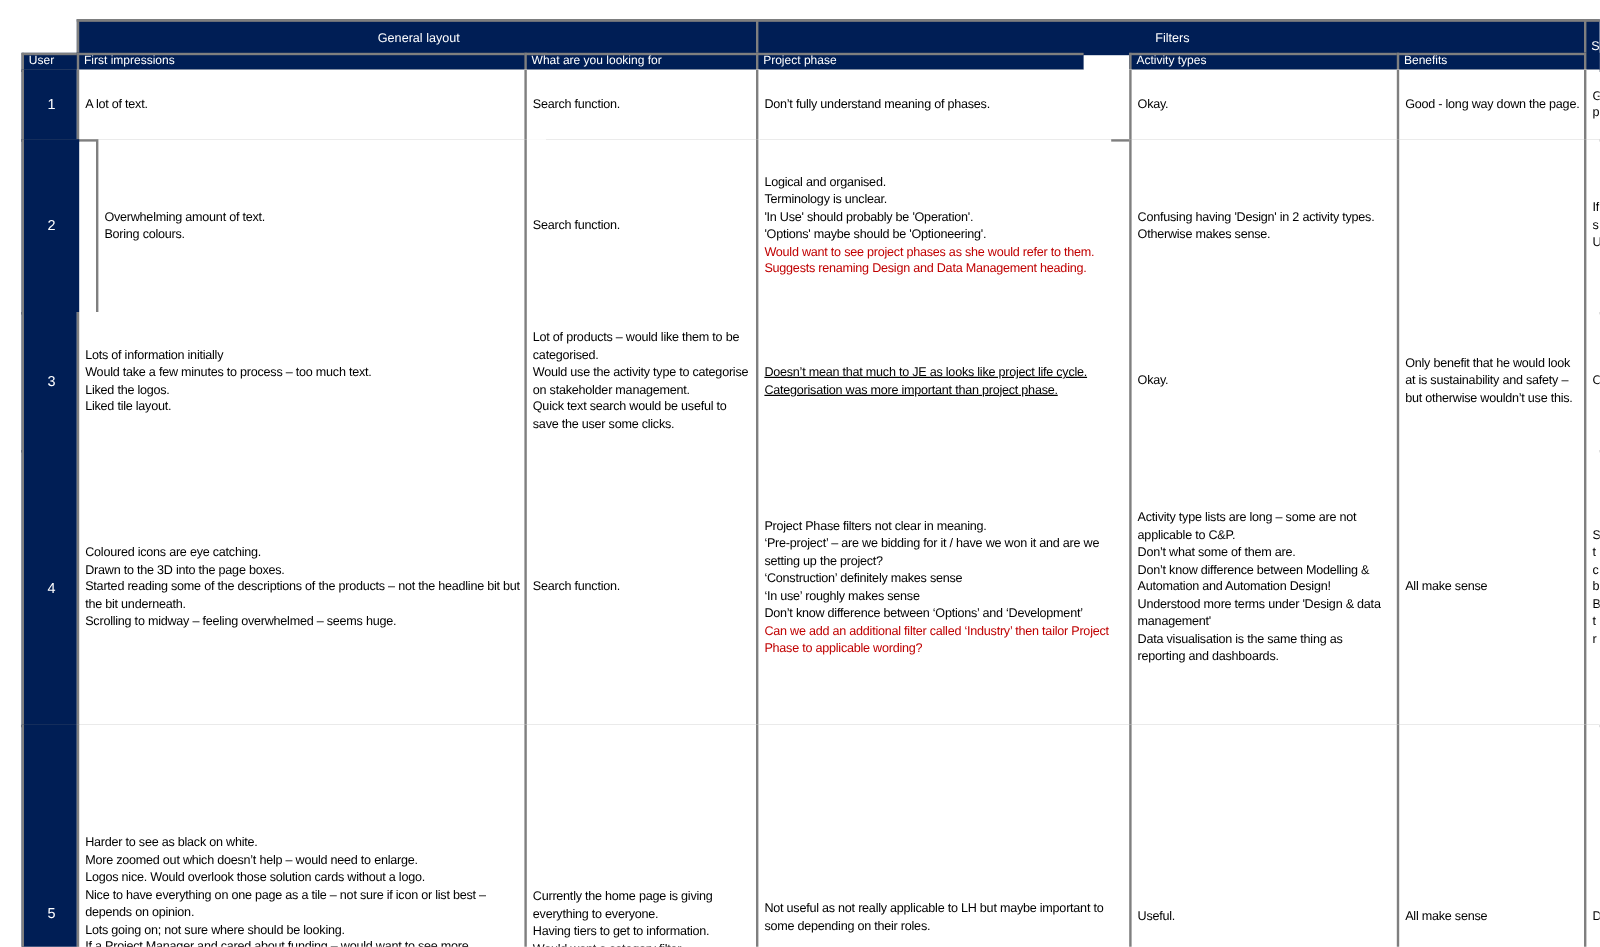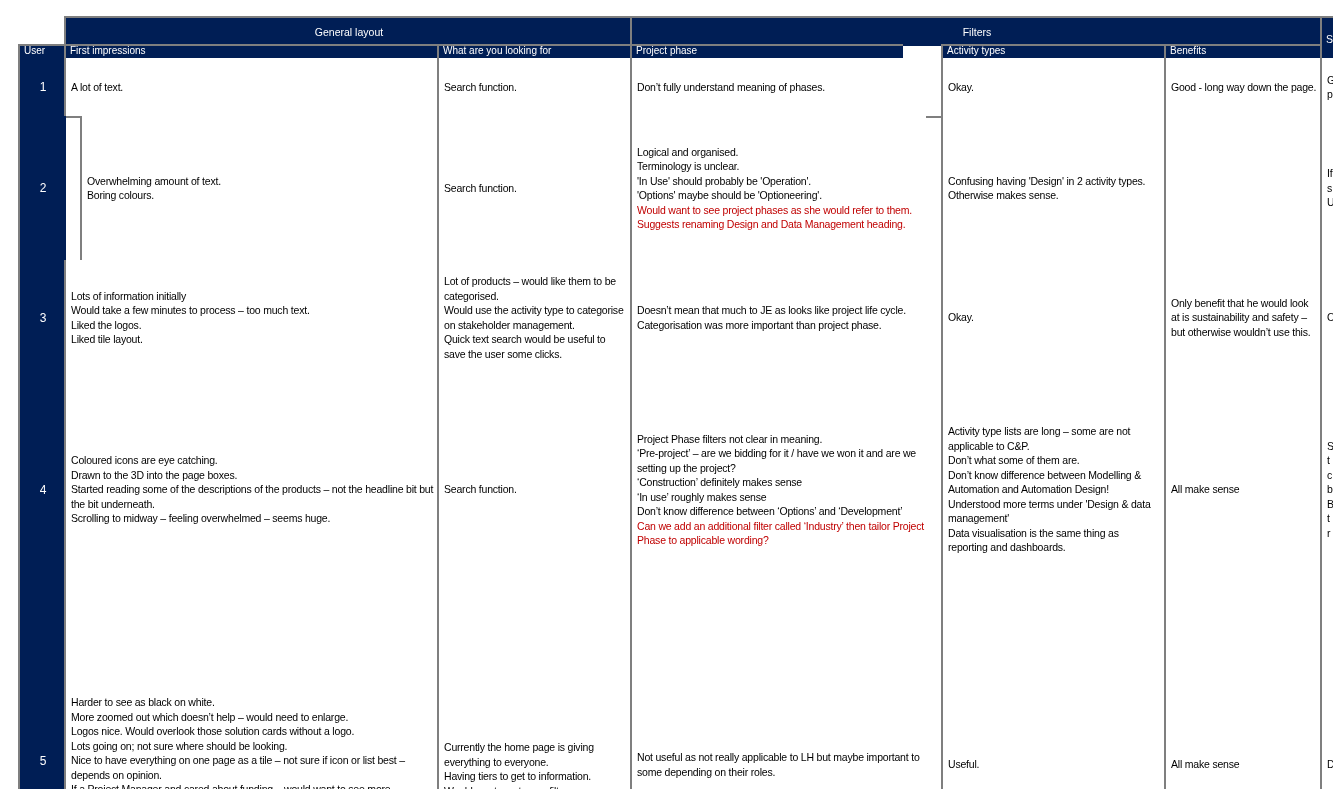--- a/index.html
+++ b/index.html
@@ -142,21 +142,21 @@
         <div>Liked tile layout.</div>
       </div>
     </div>
     <div class="abs cell" style="left: 437px; width: 196px; top: 260px; height: 117px;">
       <div class="lines">
         <div>Lot of products – would like them to be categorised.</div>
         <div>Would use the activity type to categorise on stakeholder management.</div>
         <div>Quick text search would be useful to save the user some clicks.</div>
       </div>
     </div>
-    <div class="abs cell" style="left: 630px; width: 313px; top: 260px; height: 117px;">
+    <div class="abs cell" style="left: 630px; width: 313px; top: 260px; height: 117px; text-decoration: underline;">
       <div class="lines">
         <div>Doesn’t mean that much to JE as looks like project life cycle.</div>
         <div>Categorisation was more important than project phase.</div>
       </div>
     </div>
     <div class="abs cell" style="left: 941px; width: 225px; top: 260px; height: 117px;">
       <div class="lines">
         <div>Okay.</div>
       </div>
     </div>
@@ -222,22 +222,22 @@
       </div>
     </div>
     <div class="abs navy user-cell" style="top: 604px; height: 320px; align-items: flex-start; padding-top: 150px;">
       <span>5</span>
     </div>
     <div class="abs cell" style="left: 64px; width: 375px; top: 604px; height: 260px; align-items: flex-start; padding-top: 91px;">
       <div class="lines">
         <div>Harder to see as black on white.</div>
         <div>More zoomed out which doesn’t help – would need to enlarge.</div>
         <div>Logos nice.  Would overlook those solution cards without a logo.</div>
+        <div>Nice to have everything on one page as a tile – not sure if icon or list best – depends on opinion.</div>
         <div>Lots going on; not sure where should be looking.</div>
-        <div>Nice to have everything on one page as a tile – not sure if icon or list best – depends on opinion.</div>
         <div>If a Project Manager and cared about funding – would want to see more</div>
       </div>
     </div>
     <div class="abs cell" style="left: 437px; width: 196px; top: 604px; height: 260px; align-items: flex-start; padding-top: 136px;">
       <div class="lines">
         <div>Currently the home page is giving everything to everyone.</div>
         <div>Having tiers to get to information.</div>
         <div>Would want a category filter</div>
       </div>
     </div>

